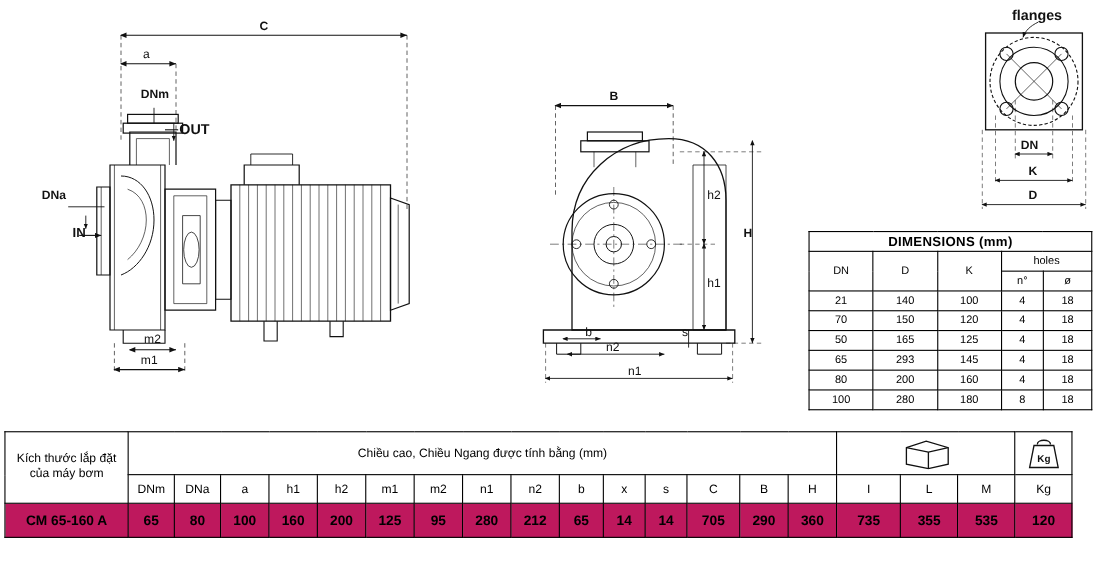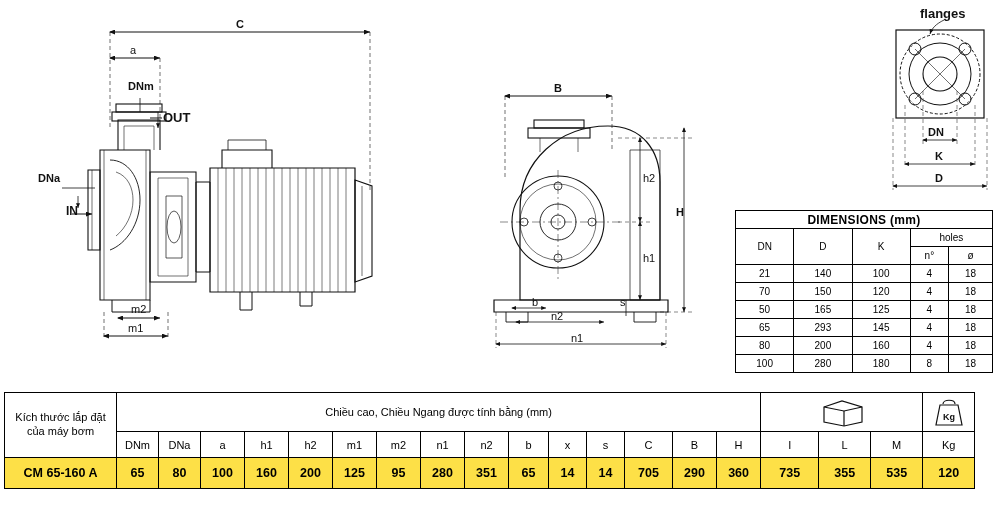--- a/index.html
+++ b/index.html
@@ -110,21 +110,21 @@
   .colhead {
     font-weight: bold;
     font-size: 12px;
   }
   .valrow td {
     font-weight: bold;
     font-size: 12.5px;
     height: 30px;
   }
   .valrow {
-    background: #fde047;
+    background: #be185d;
   }
   .model-cell {
     font-weight: bold;
     font-size: 13px;
   }
   .icon-cell svg { display:block; margin: 0 auto; }
 </style>
 </head>
 <body>
 
@@ -440,21 +440,21 @@
         <tr class="valrow">
           <td class="model-cell">CM 65-160 A</td>
           <td>65</td>
           <td>80</td>
           <td>100</td>
           <td>160</td>
           <td>200</td>
           <td>125</td>
           <td>95</td>
           <td>280</td>
-          <td>351</td>
+          <td>212</td>
           <td>65</td>
           <td>14</td>
           <td>14</td>
           <td>705</td>
           <td>290</td>
           <td>360</td>
           <td>735</td>
           <td>355</td>
           <td>535</td>
           <td>120</td>

